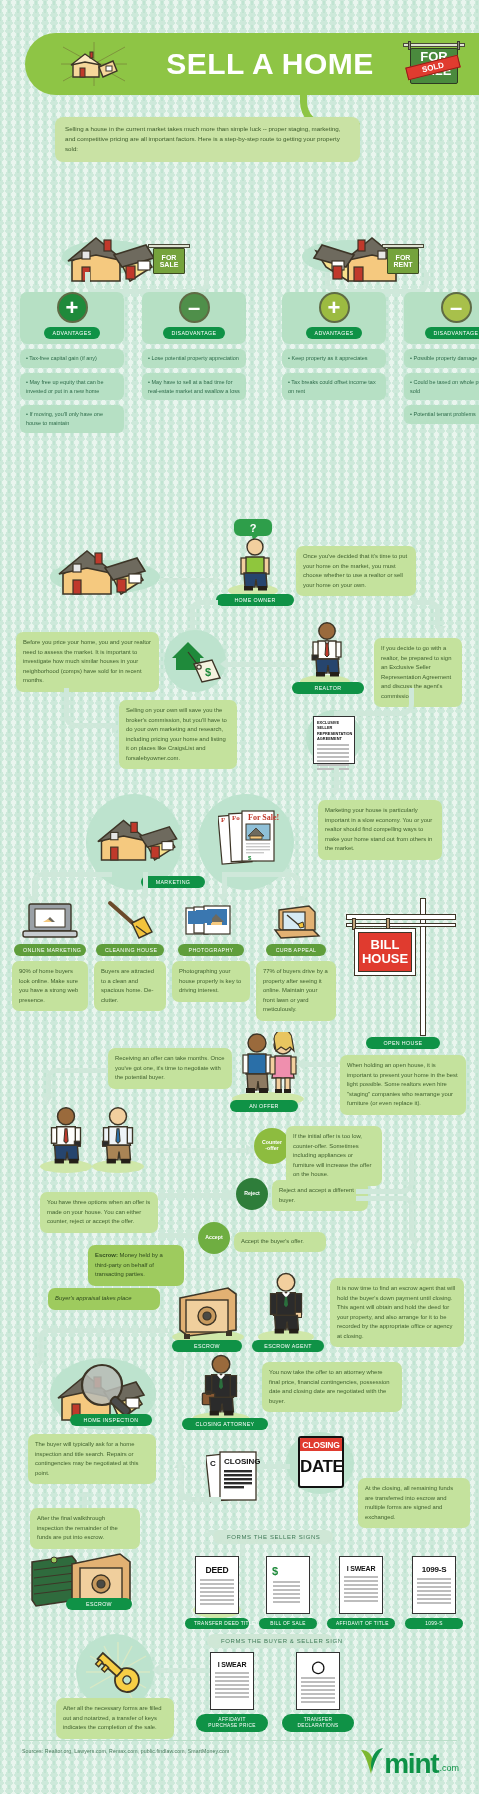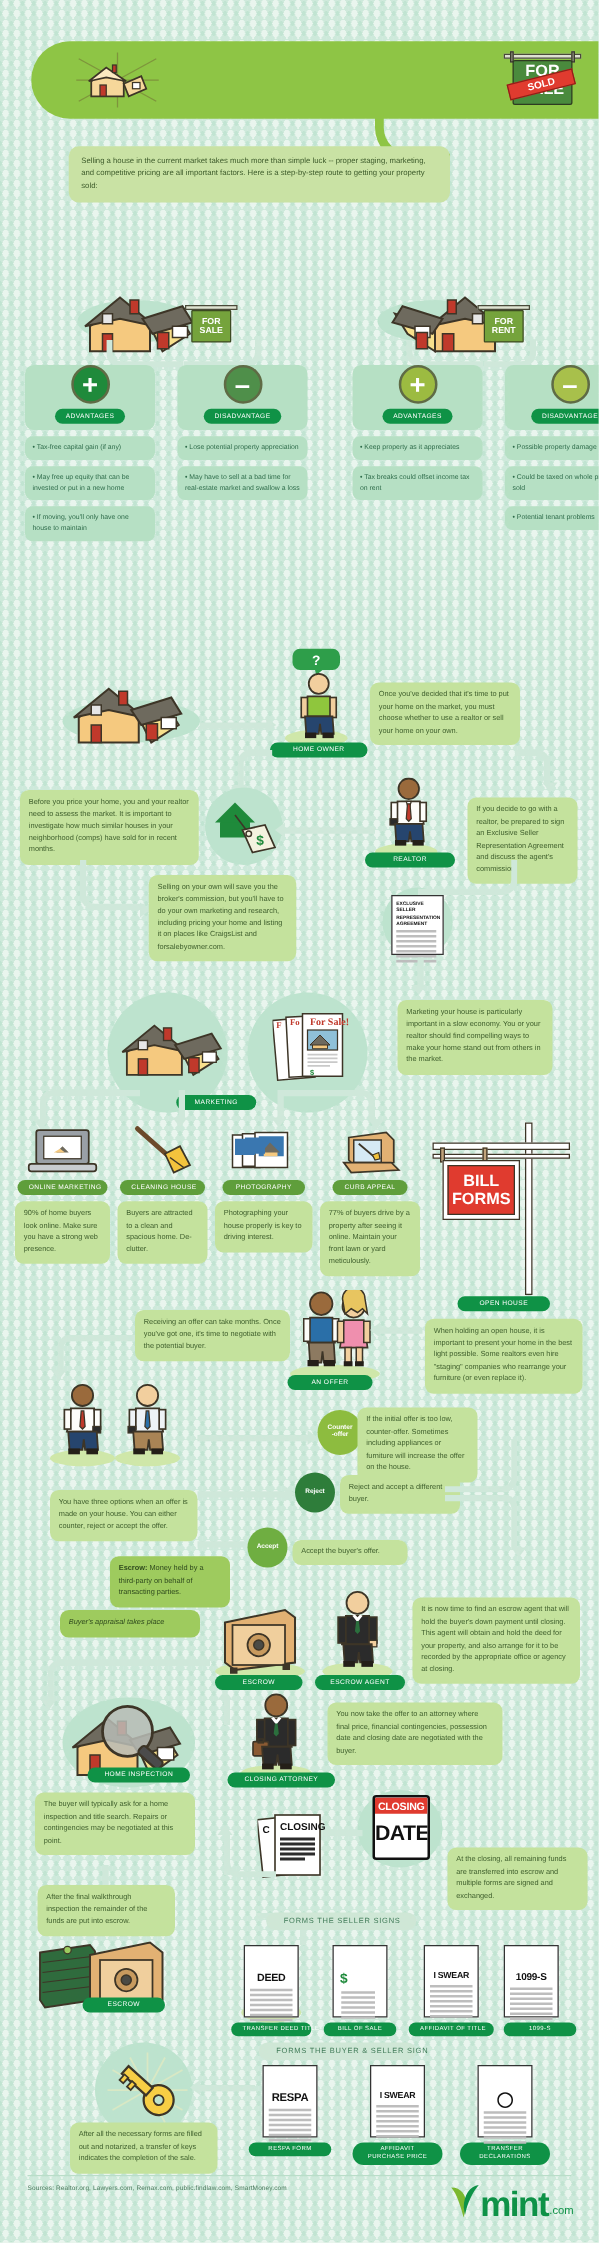--- a/index.html
+++ b/index.html
@@ -89,21 +89,21 @@
   .blob { background: #bde3ce; border-radius: 50%; }
   .shadow-ell { background: #cfe7a9; border-radius: 50%; }
   .badge-round {
     border-radius: 50%; display: flex; align-items: center;
     justify-content: center; color: #fff; text-align: center;
     font-size: 5.2px; font-weight: bold; line-height: 1.15;
   }
   .doc {
     background: #fff; border: 1.3px solid #333;
     display: flex; flex-direction: column; align-items: center;
-    padding-top: 20px;
+    padding-top: 8px;
   }
   .doc .doc-title { font-size: 8.5px; font-weight: bold; color: #111; letter-spacing: -.2px; }
   .doc .lines { width: 80%; margin-top: 4px; }
   .doc .lines i { display: block; height: 1.6px; background: #bdbdbd; margin-bottom: 2.4px; }
   .arrow-h { background: #cfe8da; height: 5px; }
   .arrow-v { background: #cfe8da; width: 5px; }
   .tri-r { width: 0; height: 0; border-top: 6px solid transparent; border-bottom: 6px solid transparent; border-left: 8px solid #cfe8da; }
   .tri-l { width: 0; height: 0; border-top: 6px solid transparent; border-bottom: 6px solid transparent; border-right: 8px solid #cfe8da; }
   .tri-d { width: 0; height: 0; border-left: 6px solid transparent; border-right: 6px solid transparent; border-top: 8px solid #cfe8da; }
   .tri-u { width: 0; height: 0; border-left: 6px solid transparent; border-right: 6px solid transparent; border-bottom: 8px solid #cfe8da; }
@@ -139,20 +139,21 @@
           <line x1="35" y1="23" x2="35" y2="45"></line>
       </g>
       <polygon points="14,24 26,16 40,24 40,36 14,36" fill="#f6d79a" stroke="#3d3527" stroke-width="1.4"></polygon>
       <polygon points="12,24 26,13 42,24 26,21" fill="#fbe9c0" stroke="#3d3527" stroke-width="1.4"></polygon>
       <polygon points="40,26 54,20 58,30 44,36" fill="#f6d79a" stroke="#3d3527" stroke-width="1.4"></polygon>
       <rect x="21" y="27" width="5" height="9" fill="#c0392b" stroke="#3d3527" stroke-width="1"></rect>
       <rect x="47" y="25" width="6" height="5" fill="#fff" stroke="#3d3527" stroke-width="1"></rect>
       <rect x="31" y="11" width="3" height="6" fill="#c0392b" stroke="#3d3527" stroke-width="1"></rect>
     </svg>
     <div class="header-titles">
+      <div class="sellahome">SELL A HOME</div>
     </div>
     <div class="abs" style="right:14px;top:6px;width:62px;height:50px">
       <div class="abs signbar" style="left:0;top:4px;width:62px"></div>
       <div class="abs" style="left:5px;top:2px;width:3px;height:9px;background:#8e8e7e;border:1px solid #3a3a2c"></div>
       <div class="abs" style="right:5px;top:2px;width:3px;height:9px;background:#8e8e7e;border:1px solid #3a3a2c"></div>
       <div class="abs" style="left:7px;top:9px;width:48px;height:36px;background:#4a8a3d;border:1.5px solid #2e3a22;border-radius:2px"></div>
       <div class="abs" style="left:7px;top:11px;width:48px;text-align:center;color:#fff;font-weight:bold;font-size:13px;line-height:1.05">
         <span>FOR</span><br><span>SALE</span>
       </div>
       <div class="abs" style="left:3px;top:22px;width:54px;height:13px;background:#e03b2f;border:1.2px solid #8e1f18;transform:rotate(-14deg);display:flex;align-items:center;justify-content:center;color:#fff;font-weight:bold;font-size:8px">SOLD</div>
@@ -445,21 +446,21 @@
 
   <div class="abs" style="left:344px;top:898px;width:120px;height:138px">
     <div class="abs" style="left:76px;top:0;width:6px;height:138px;background:#fff;border:1.2px solid #3d3527"></div>
     <div class="abs" style="left:2px;top:16px;width:110px;height:6px;background:#fff;border:1.2px solid #3d3527"></div>
     <div class="abs" style="left:2px;top:25px;width:110px;height:4px;background:#fff;border:1.2px solid #3d3527"></div>
     <div class="abs" style="left:8px;top:20px;width:4px;height:12px;background:#c0a37a;border:1px solid #3d3527"></div>
     <div class="abs" style="left:42px;top:20px;width:4px;height:12px;background:#c0a37a;border:1px solid #3d3527"></div>
     <div class="abs" style="left:10px;top:30px;width:62px;height:48px;background:#fff;border:1.8px solid #3d3527"></div>
     <div class="abs" style="left:14px;top:34px;width:54px;height:40px;background:#e03b2f;border:1.5px solid #3d3527;display:flex;flex-direction:column;align-items:center;justify-content:center;color:#fff;font-weight:bold;font-size:13px;line-height:1.08">
       <span>BILL</span>
-      <span>FORMS</span>
+      <span>HOUSE</span>
     </div>
   </div>
   <div class="abs pill" style="left:366px;top:1037px;width:74px">OPEN HOUSE</div>
   <div class="abs note" style="left:340px;top:1055px;width:126px">When holding an open house, it is important to present your home in the best light possible. Some realtors even hire "staging" companies who rearrange your furniture (or even replace it).</div>
 
   <div class="abs shadow-ell" style="left:232px;top:1092px;width:72px;height:14px"></div>
   <svg class="abs" style="left:238px;top:1032px" width="64" height="66" viewBox="0 0 64 66">
     <circle cx="19" cy="11" r="9" fill="#9a6a3c" stroke="#3d3527" stroke-width="1.4"></circle>
     <path d="M10 22 h18 l2 20 h-22 z" fill="#2a6fa8" stroke="#3d3527" stroke-width="1.4"></path>
     <rect x="5" y="23" width="5" height="18" fill="#fdfdfa" stroke="#3d3527" stroke-width="1.2"></rect>
@@ -691,55 +692,40 @@
             <i></i>
             <i></i>
             <i></i>
             <i></i>
             <i></i>
             <i></i>
           </div>
       </div>
       <div class="pill" style="margin-top:4px;width:68px;font-size:4.8px">AFFIDAVIT OF TITLE</div>
     </div>
-    <div style="width:62px;display:flex;flex-direction:column;">
+    <div style="width:62px;display:flex;flex-direction:column;align-items:center">
       <div class="doc" style="position:relative;width:44px;height:58px">
         <div class="doc-title" style="font-size:8px">1099-S</div>
         <div class="lines">
             <i></i>
             <i></i>
             <i></i>
             <i></i>
             <i></i>
             <i></i>
             <i></i>
           </div>
       </div>
       <div class="pill" style="margin-top:4px;width:58px;font-size:4.8px">1099-S</div>
     </div>
   </div>
 
   <div class="abs pill-light" style="left:207px;top:1634px;width:126px">FORMS THE BUYER &amp; SELLER SIGN</div>
 
   <div class="abs" style="left:196px;top:1652px;width:270px;display:flex;gap:14px">
-    <div style="width:72px;display:flex;flex-direction:column;align-items:center">
-      <div class="doc" style="position:relative;width:44px;height:58px">
-        <div class="doc-title" style="font-size:9px">RESPA</div>
-        <div class="lines">
-            <i></i>
-            <i></i>
-            <i></i>
-            <i></i>
-            <i></i>
-            <i></i>
-            <i></i>
-          </div>
-      </div>
-      <div class="pill" style="margin-top:4px;width:66px;font-size:4.8px">RESPA FORM</div>
-    </div>
     <div style="width:72px;display:flex;flex-direction:column;align-items:center">
       <div class="doc" style="position:relative;width:44px;height:58px">
         <div class="doc-title" style="font-size:7px">I SWEAR</div>
         <div class="lines">
             <i></i>
             <i></i>
             <i></i>
             <i></i>
             <i></i>
             <i></i>

